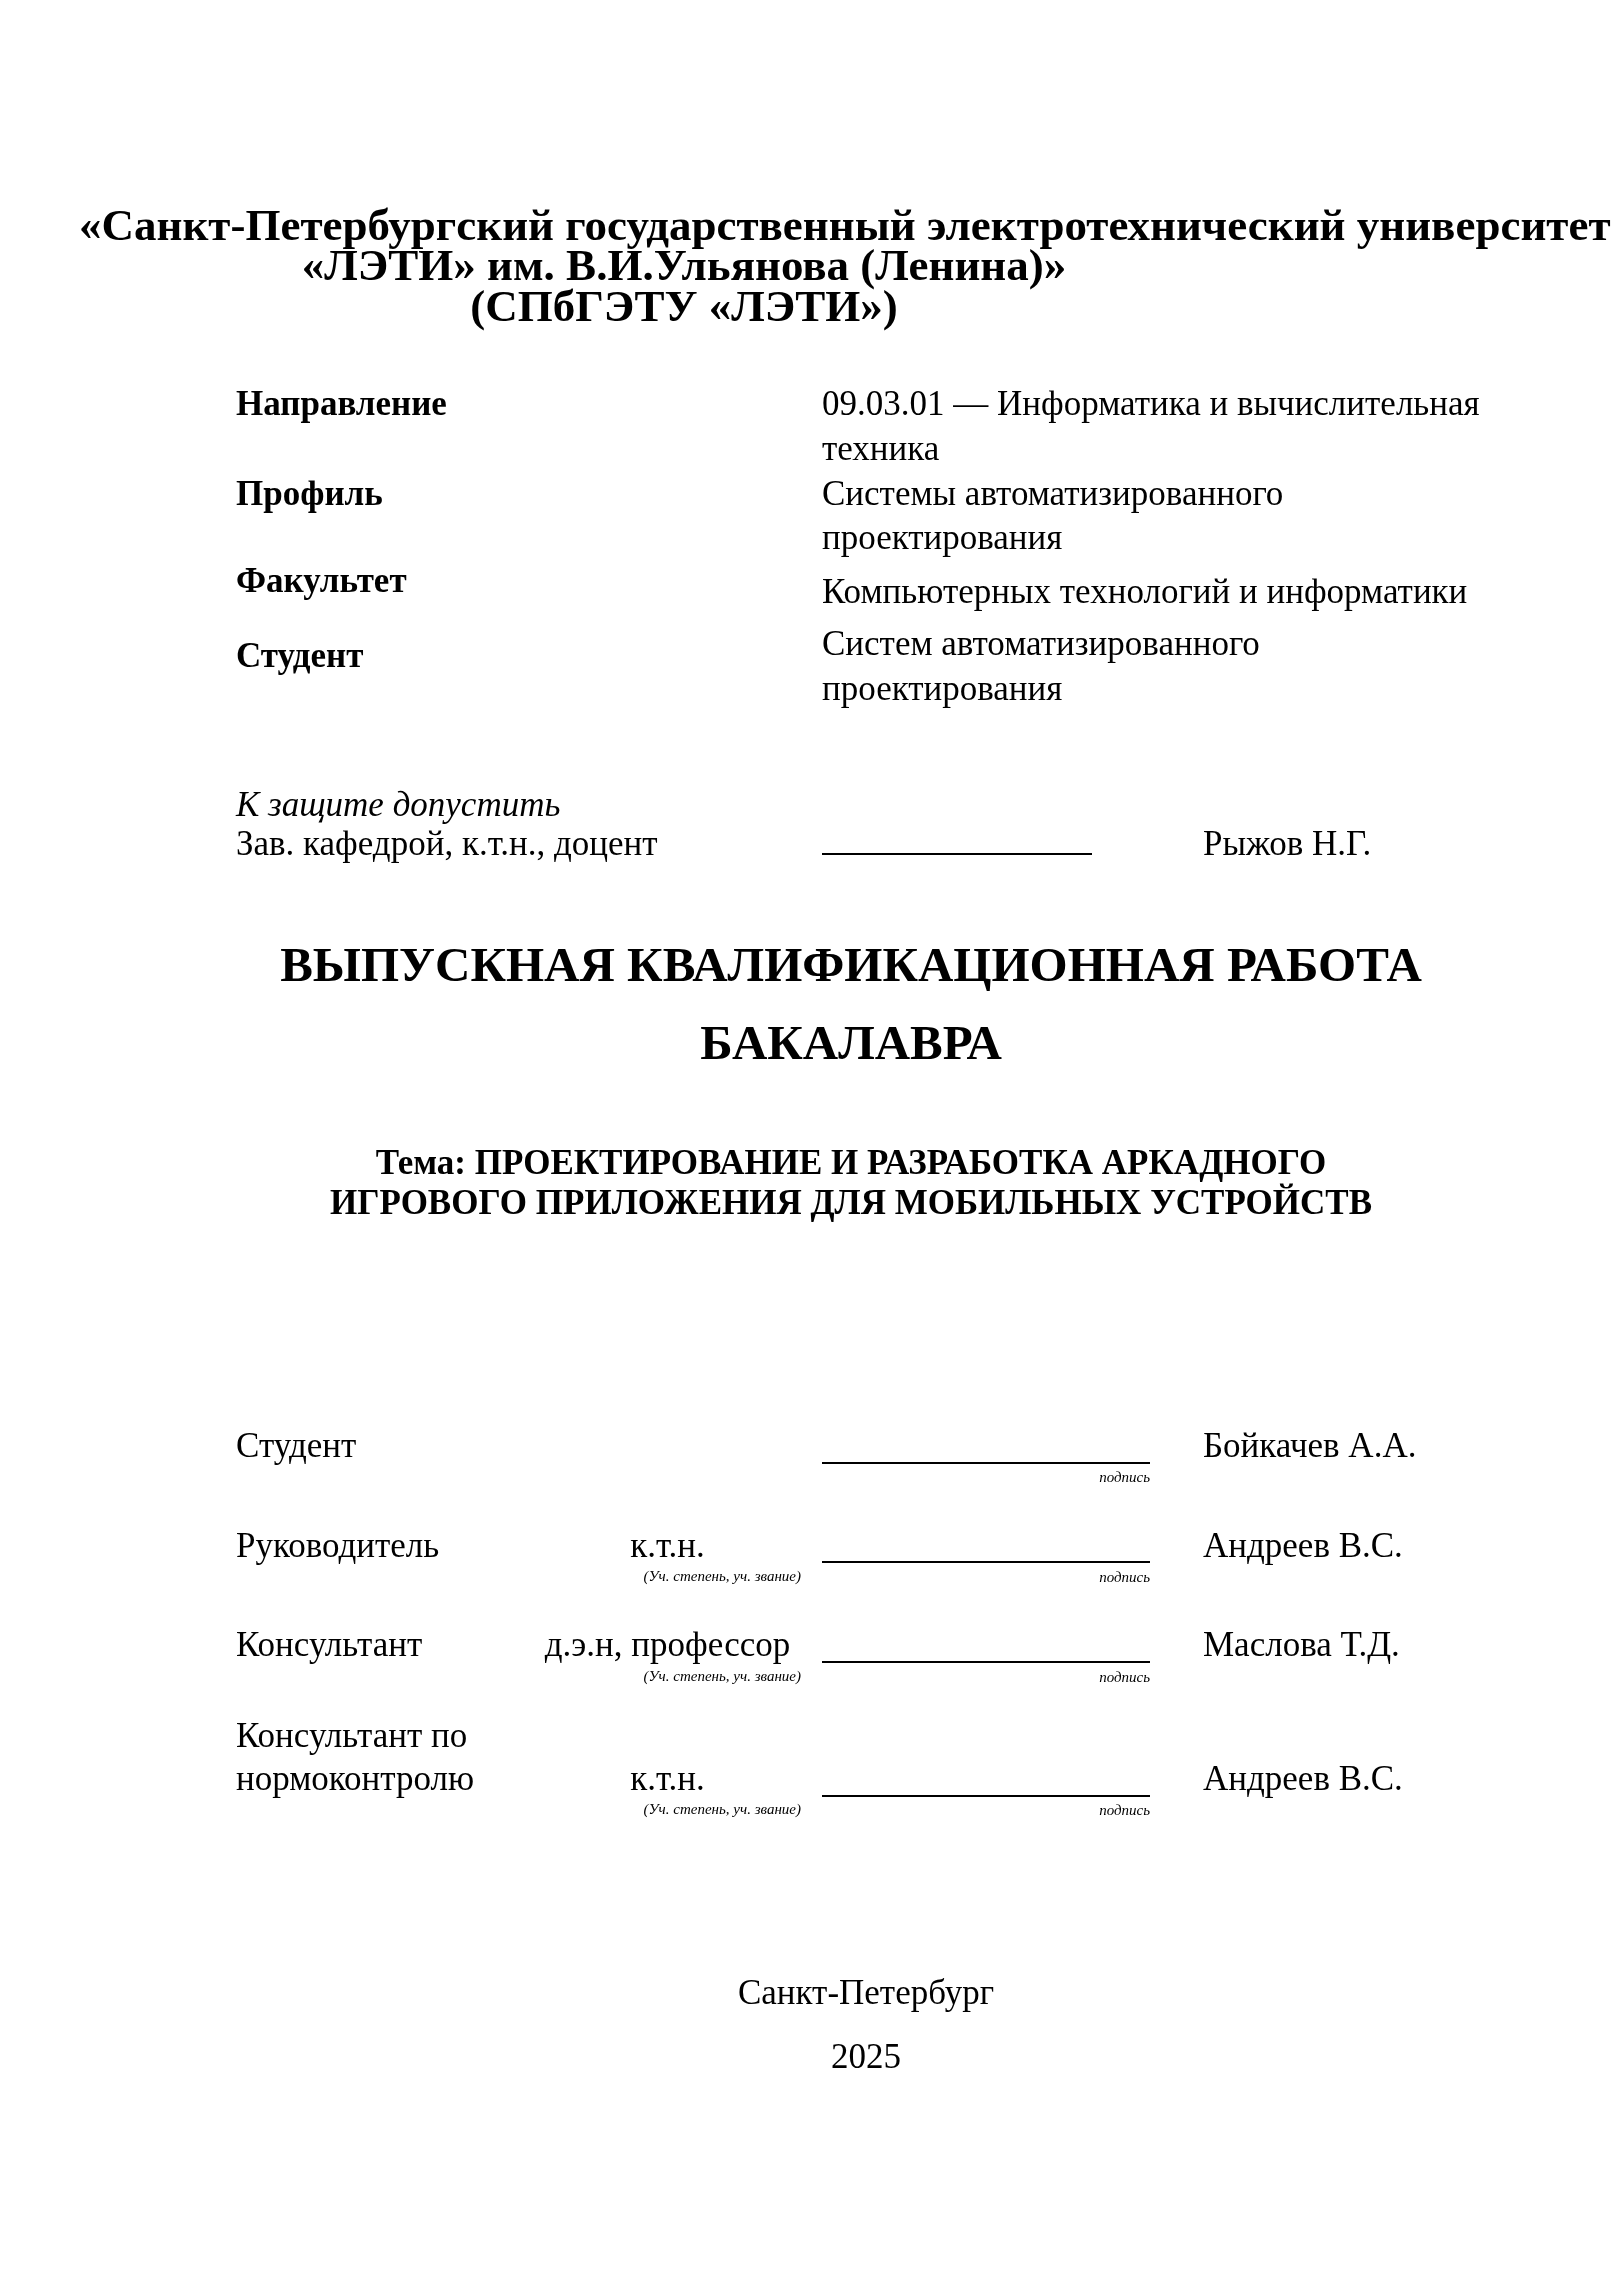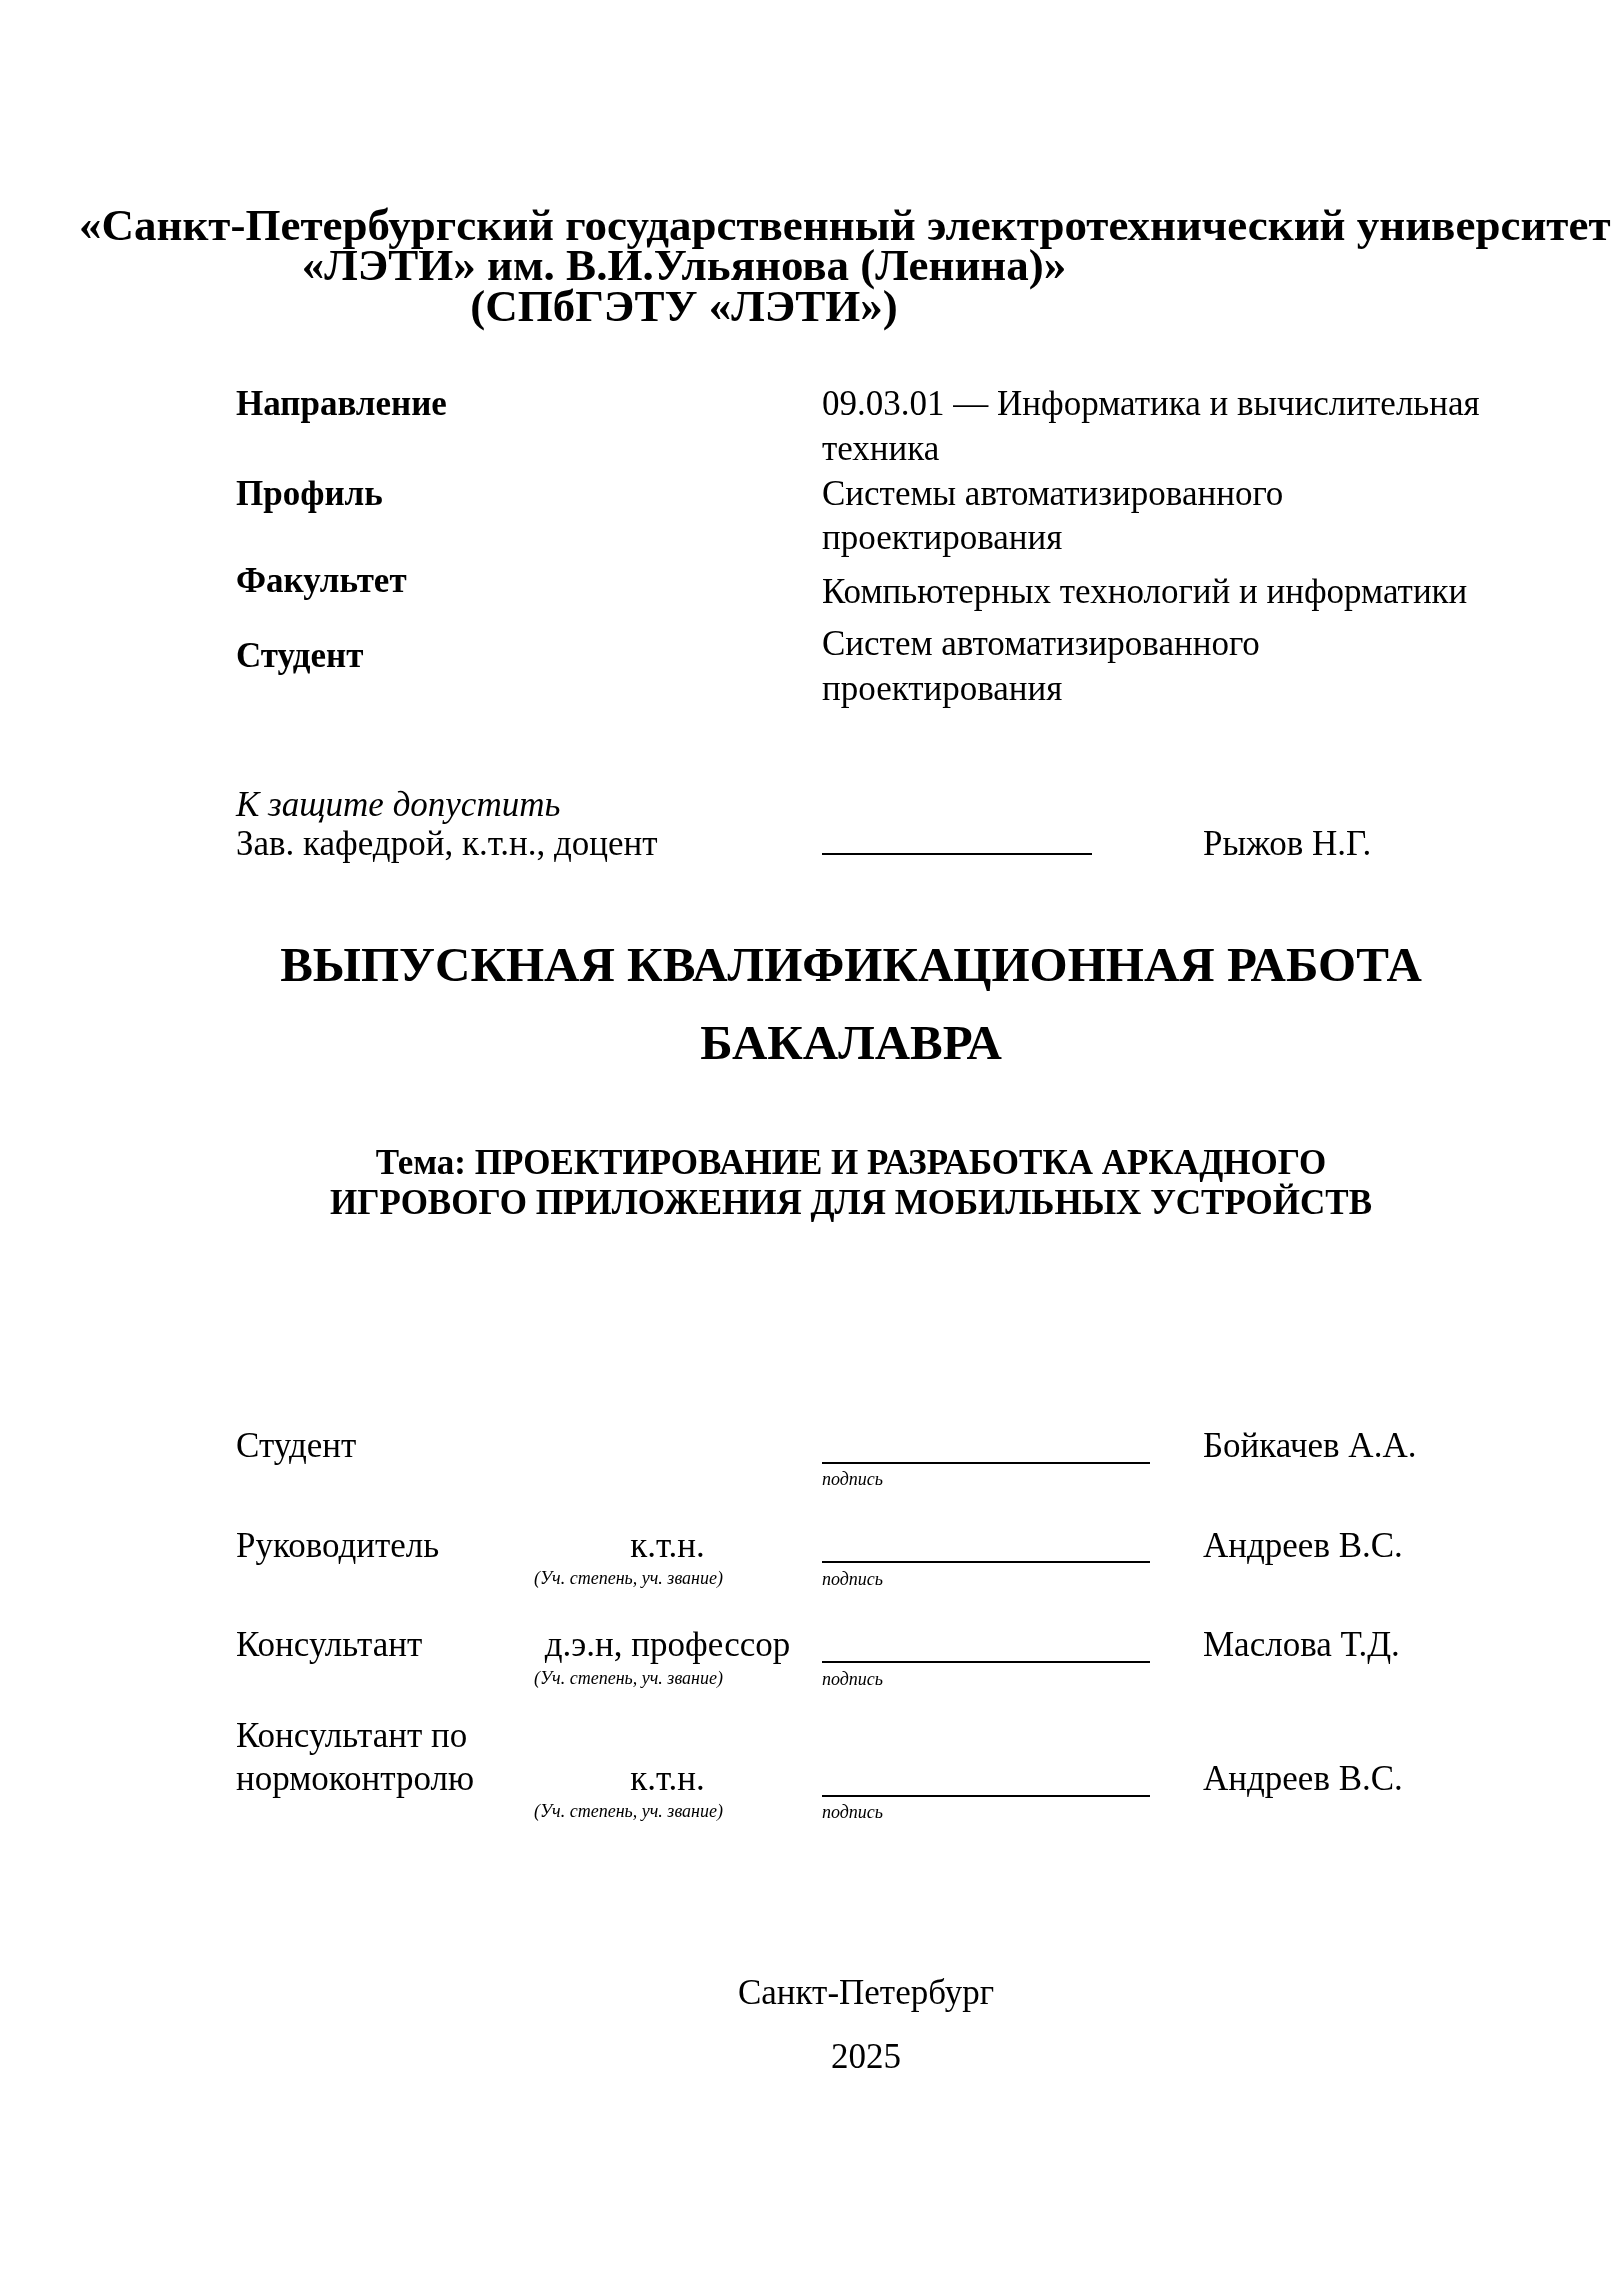--- a/index.html
+++ b/index.html
@@ -7,21 +7,21 @@
          font-family:"Liberation Serif", "DejaVu Serif", serif; color:#000; }
   .abs { position:absolute; white-space:nowrap; line-height:1; }
   .hdr { left:0; width:1289px; text-align:center; font-weight:bold; font-size:45px; padding-left:79px; box-sizing:border-box; }
   .lbl { left:236px; font-weight:bold; font-size:35px; }
   .val { left:822px; font-size:35px; }
   .reg { font-size:35px; }
   .ital { font-style:italic; font-size:35px; }
   .title { left:0; width:1623px; text-align:center; font-weight:bold; font-size:49px; padding-left:79px; box-sizing:border-box; }
   .theme { left:0; width:1623px; text-align:center; font-weight:bold; font-size:35px; padding-left:79px; box-sizing:border-box; }
   .line { position:absolute; height:0; border-top:2.4px solid #000; }
-  .sub { position:absolute; font-style:italic; font-size:18px; white-space:nowrap; text-align:left; line-height:1; }
+  .sub { position:absolute; font-style:italic; font-size:15px; white-space:nowrap; text-align:right; line-height:1; }
   .deg { position:absolute; font-size:35px; white-space:nowrap; text-align:center; line-height:1; width:267px; }
   .city { left:0; width:1623px; text-align:center; font-size:35px; padding-left:109px; box-sizing:border-box; }
 </style>
 </head>
 <body>
 
 <div class="abs hdr" style="top:203px;">«Санкт-Петербургский государственный электротехнический университет</div>
 <div class="abs hdr" style="top:243px;">«ЛЭТИ» им. В.И.Ульянова (Ленина)»</div>
 <div class="abs hdr" style="top:284px;">(СПбГЭТУ «ЛЭТИ»)</div>
 

